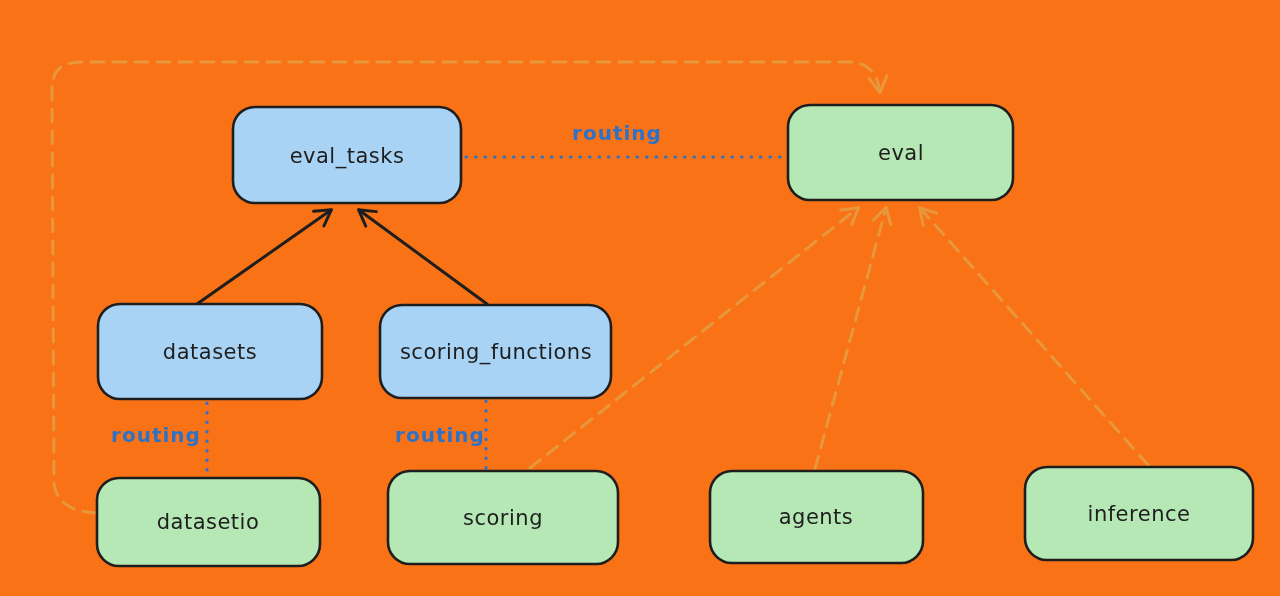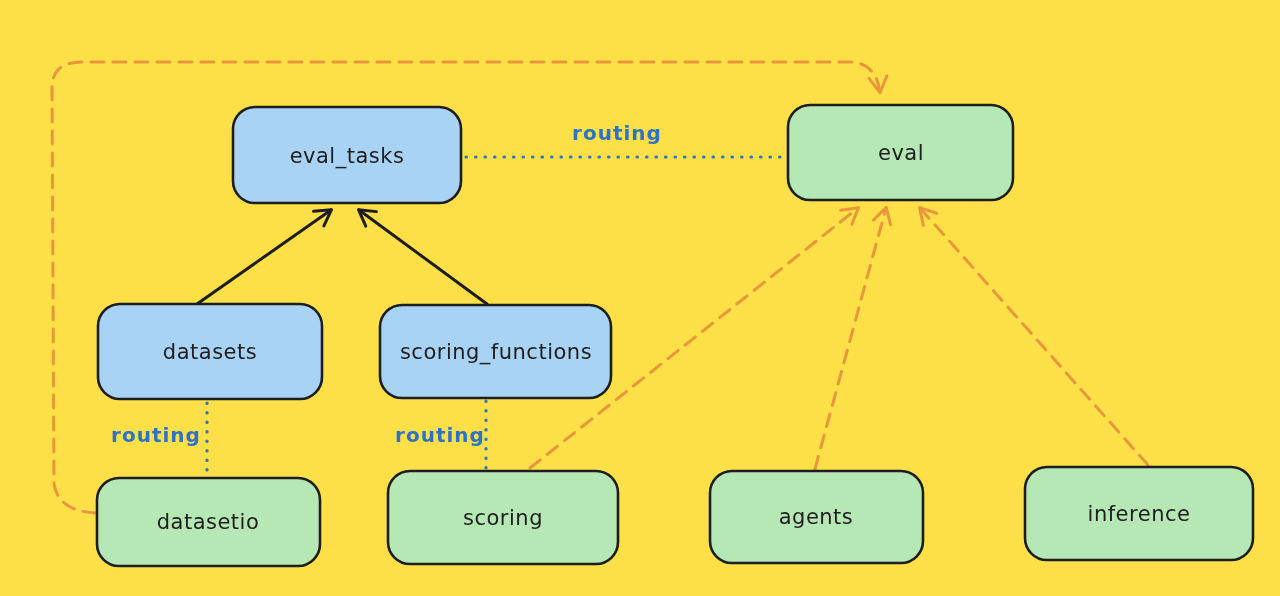--- a/index.html
+++ b/index.html
@@ -8,21 +8,21 @@
     background: #ffffff;
     width: 1280px;
     height: 596px;
     overflow: hidden;
     font-family: "DejaVu Sans", sans-serif;
   }
   .canvas {
     position: relative;
     width: 1280px;
     height: 596px;
-    background: #fde047;
+    background: #f97316;
   }
   svg { display: block; }
 
   .node rect {
     stroke: #1e1e1e;
     stroke-width: 2.6;
   }
   .node-blue rect  { fill: #a8d3f5; }
   .node-green rect { fill: #b6e8b5; }
   .node text {

